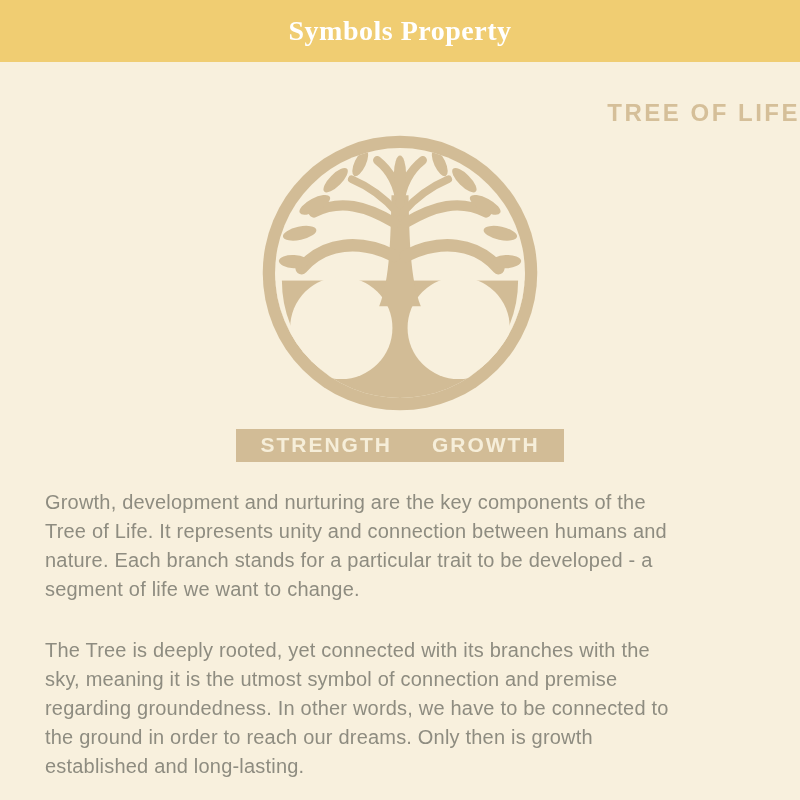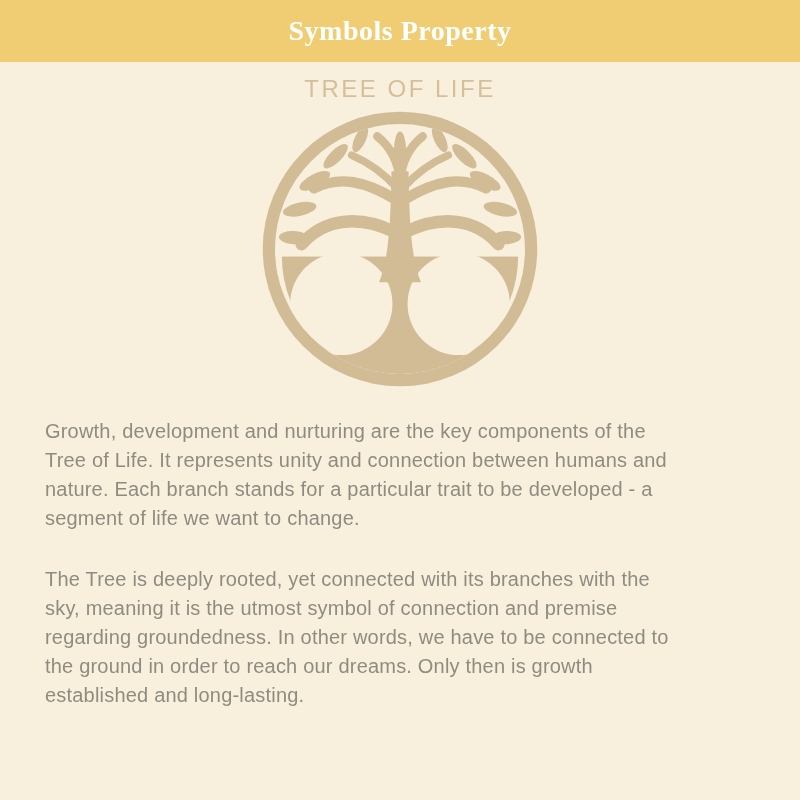--- a/index.html
+++ b/index.html
@@ -28,25 +28,26 @@
     font-size:28px;
     font-weight:700;
     color:var(--white);
     letter-spacing:.5px;
     line-height:1;
   }
   .content{
     text-align:center;
   }
   .symbol-title{
-    margin-top:13px;
+    margin-top:37px;
     font-size:24px;
-    font-weight:400;
+    font-weight:700;
     letter-spacing:2.5px;
     color:var(--tan-heading);
+    text-align:right;
   }
   .icon-wrap{
     margin-top:4px;
     display:flex;justify-content:center;
   }
   .icon-wrap svg{display:block;}
   .badge{
     display:inline-flex;
     align-items:center;
     gap:40px;
@@ -127,20 +128,24 @@
         <ellipse cx="60" cy="78" rx="18" ry="7" fill="var(--tan)" transform="rotate(-28 60 78)"></ellipse>
         <ellipse cx="240" cy="78" rx="18" ry="7" fill="var(--tan)" transform="rotate(28 240 78)"></ellipse>
         <ellipse cx="44" cy="108" rx="18" ry="7" fill="var(--tan)" transform="rotate(-12 44 108)"></ellipse>
         <ellipse cx="256" cy="108" rx="18" ry="7" fill="var(--tan)" transform="rotate(12 256 108)"></ellipse>
         <ellipse cx="38" cy="138" rx="16" ry="7" fill="var(--tan)" transform="rotate(3 38 138)"></ellipse>
         <ellipse cx="262" cy="138" rx="16" ry="7" fill="var(--tan)" transform="rotate(-3 262 138)"></ellipse>
       </g>
     </svg>
   </div>
 
+  <div class="badge">
+    <span>STRENGTH</span>
+    <span>GROWTH</span>
+  </div>
 
   <div class="paragraphs">
     <p>Growth, development and nurturing are the key components of the
 Tree of Life. It represents unity and connection between humans and
 nature. Each branch stands for a particular trait to be developed - a
 segment of life we want to change.</p>
     <p>The Tree is deeply rooted, yet connected with its branches with the
 sky, meaning it is the utmost symbol of connection and premise
 regarding groundedness. In other words, we have to be connected to
 the ground in order to reach our dreams. Only then is growth

